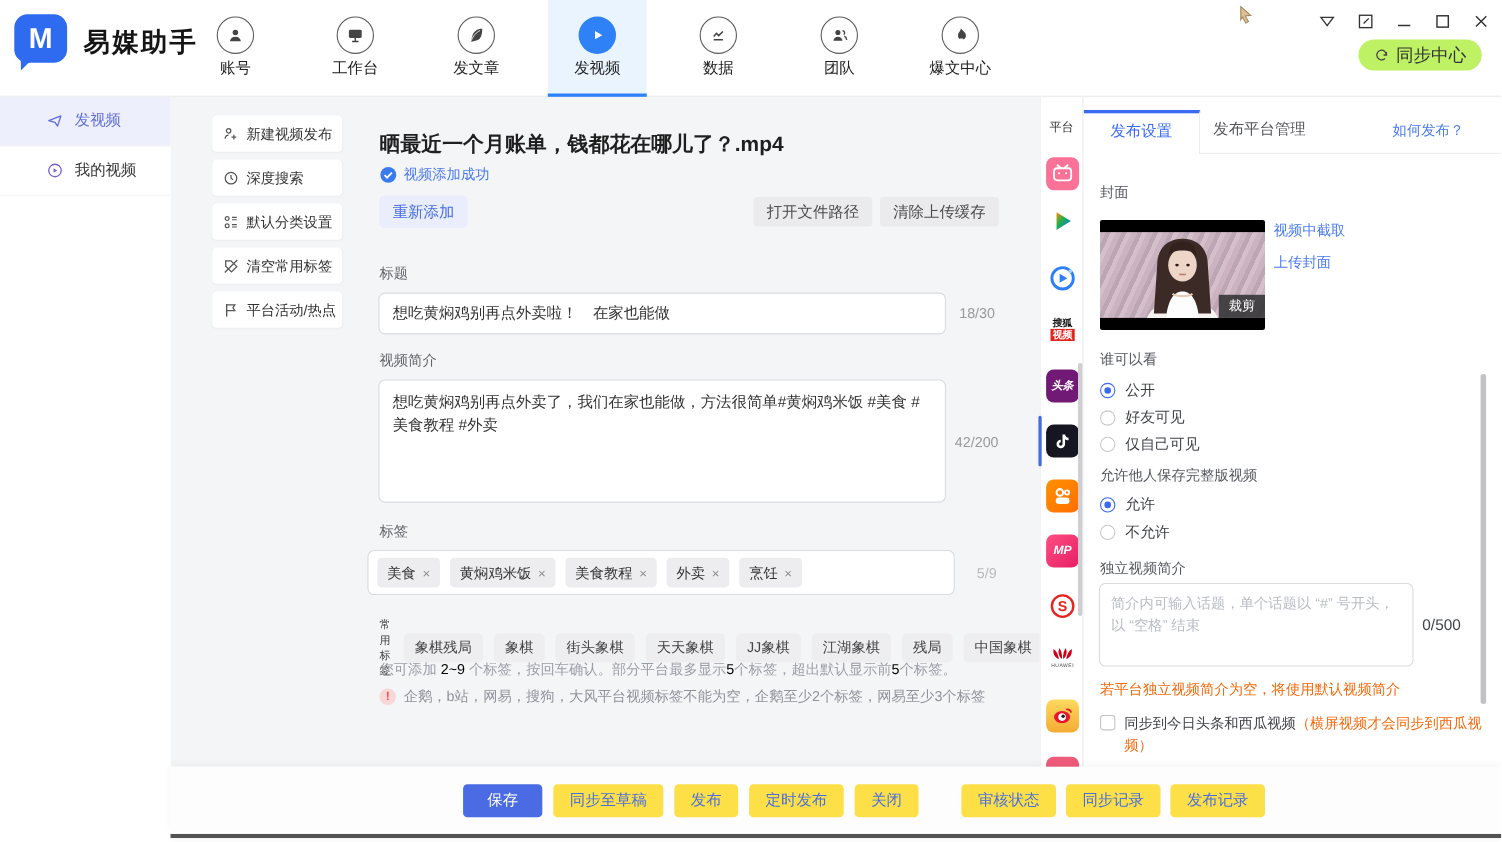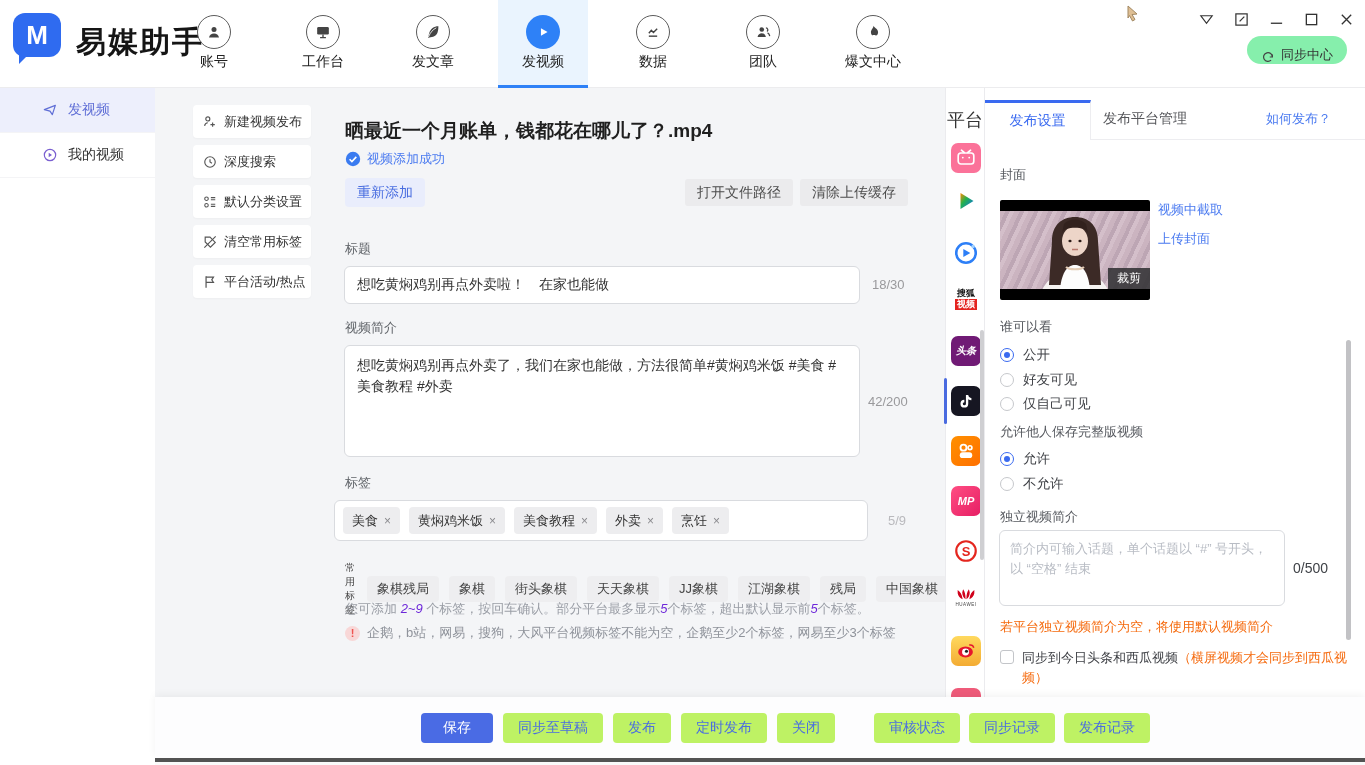--- a/index.html
+++ b/index.html
@@ -5,30 +5,30 @@
   * { margin:0; padding:0; box-sizing:border-box; }
   html,body { width:1365px; height:765px; overflow:hidden; }
   body { font-family:"Liberation Sans","DejaVu Sans",sans-serif; font-size:13px; color:#333; background:#fff; }
   #app { position:relative; width:1365px; height:765px; background:#fff; overflow:hidden; }
 
   
   .header { position:absolute; left:0; top:0; width:1365px; height:88px; background:#fff; border-bottom:1px solid #ececee; z-index:5; }
   .logo { position:absolute; left:13px; top:13px; width:50px; height:48px; }
   .logo-bubble { position:absolute; left:0; top:0; width:48px; height:44px; background:#2f6bf0; border-radius:12px; color:#fff; font-weight:bold; font-size:26px; text-align:center; line-height:44px; }
   .logo-bubble::after { content:""; position:absolute; left:6px; bottom:-7px; border:7px solid transparent; border-top-color:#2f6bf0; border-left-color:#2f6bf0; }
-  .app-name { position:absolute; left:76px; top:22px; font-size:30px; font-weight:bold; color:#151515; letter-spacing:2px; }
+  .app-name { position:absolute; left:76px; top:22px; font-size:24px; font-weight:bold; color:#151515; letter-spacing:2px; }
   .nav-item { position:absolute; top:0; width:90px; height:88px; text-align:center; cursor:pointer; }
   .nav-item .nav-circle { margin:15px auto 4px; width:34px; height:34px; border:1.6px solid #5c5c5c; border-radius:50%; display:flex; align-items:center; justify-content:center; }
   .nav-item .nav-label { font-size:14px; color:#222; }
   .nav-item.active { background:#eaf4fe; border-bottom:3px solid #2e81f7; }
   .nav-item.active .nav-circle { border:none; background:#2e81f7; }
   .nav-item.active .nav-label { color:#222; }
   .win-ctrls { position:absolute; right:10px; top:10px; display:flex; gap:17px; align-items:center; color:#333; }
   .win-btn { width:18px; height:18px; display:flex; align-items:center; justify-content:center; cursor:pointer; }
-  .sync-btn { position:absolute; right:18px; top:36px; height:28px; padding:0 14px; background:#86efac; border-radius:15px; display:flex; align-items:flex-end; gap:6px; font-size:13px; color:#333; cursor:pointer; }
+  .sync-btn { position:absolute; right:18px; top:36px; height:28px; padding:0 14px; background:#bef264; border-radius:15px; display:flex; align-items:center; gap:6px; font-size:16px; color:#333; cursor:pointer; }
   .cursor-ghost { position:absolute; left:1125px; top:5px; opacity:.8; }
 
   
   .sidebar { position:absolute; left:0; top:88px; width:155px; height:677px; background:#fff; z-index:3; }
   .side-item { height:45px; display:flex; align-items:center; gap:10px; padding-left:42px; border-bottom:1px solid #f4f4f6; cursor:pointer; font-size:14px; color:#333; }
   .side-item.active { background:#edeffc; color:#5f6ed6; }
 
   
   .workspace { position:absolute; left:155px; top:88px; width:790px; height:609px; background:#f4f5f7; }
   .tool-btn { position:absolute; left:38px; width:118px; height:33px; background:#fff; border-radius:4px; display:flex; align-items:center; padding-left:10px; gap:7px; font-size:13px; color:#333; cursor:pointer; box-shadow:0 1px 2px rgba(0,0,0,.03); }
@@ -45,27 +45,27 @@
   .inp-title { position:absolute; left:14px; top:178px; width:516px; height:38px; border:1px solid #d9dbdf; border-radius:6px; background:#fff; padding:0 12px; font-size:14px; color:#333; font-family:inherit; outline:none; }
   .cnt { position:absolute; font-size:13px; color:#99999c; }
   .inp-desc { position:absolute; left:14px; top:257px; width:516px; height:112px; border:1px solid #d9dbdf; border-radius:6px; background:#fff; padding:9px 12px; font-size:14px; color:#333; font-family:inherit; outline:none; resize:none; line-height:1.5; }
   .tags-box { position:absolute; left:4px; top:412px; width:534px; height:41px; border:1px solid #d9dbdf; border-radius:6px; background:#fff; display:flex; align-items:center; gap:9px; padding:0 8px; }
   .chip { height:27px; background:#ededef; border-radius:4px; display:flex; align-items:center; gap:6px; padding:0 9px; font-size:13px; color:#333; }
   .chip .x { color:#8a8a8e; font-size:12px; cursor:pointer; }
   .common-row { position:absolute; left:15px; top:473px; display:flex; align-items:center; gap:10px; }
   .common-label { font-size:10px; color:#404040; margin-right:2px; }
   .common-chip { height:26px; background:#eeeef0; border-radius:4px; line-height:26px; padding:0 10px; font-size:13px; color:#444; cursor:pointer; white-space:nowrap; }
   .hint1 { position:absolute; left:15px; top:512px; font-size:13px; color:#9a9ea6; }
-  .hint1 .b { color:#6d28d9;font-style:italic; }
+  .hint1 .b { color:#000000; }
   .hint2 { position:absolute; left:15px; top:536px; font-size:13px; color:#8f939b; display:flex; align-items:center; gap:7px; }
   .excl { width:15px; height:15px; border-radius:50%; background:#f8d7d7; color:#ef5350; font-weight:bold; font-size:11px; text-align:center; line-height:15px; }
 
   
   .pstrip { position:absolute; left:945px; top:88px; width:40px; height:609px; background:#fff; border-left:1px solid #ebebee; border-right:1px solid #ebebee; z-index:2; }
-  .pstrip-title { position:absolute; left:0; top:20px; width:100%; text-align:center; font-size:18px; color:#333; }
+  .pstrip-title { position:absolute; left:0; top:20px; width:100%; text-align:center; font-size:11px; color:#333; }
   .picon { position:absolute; left:5px; width:30px; height:30px; border-radius:7px; display:flex; align-items:center; justify-content:center; overflow:hidden; cursor:pointer; }
   .sel-bar { position:absolute; left:-2px; top:290px; width:3px; height:46px; background:#4a6be0; border-radius:2px; }
   .pstrip-scroll { position:absolute; right:0px; top:242px; width:4px; height:230px; background:#cfcfd2; border-radius:2px; }
 
   
   .panel { position:absolute; left:985px; top:88px; width:380px; height:609px; background:#fff; }
   .tabs { position:absolute; left:0; top:12px; width:380px; height:40px; border-bottom:1px solid #ededf0;font-family:Liberation Serif, serif; }
   .tab1 { position:absolute; left:0; top:0; width:106px; height:40px; border-top:3px solid #3a6af0; border-right:1px solid #ededf0; color:#3a6af0; font-size:14px; text-align:center; line-height:36px; cursor:pointer; background:#fff; }
   .tab2 { position:absolute; left:118px; top:0; height:40px; color:#55565a; font-size:14px; line-height:38px; cursor:pointer; }
   .howto { position:absolute; right:34px; top:0; height:40px; line-height:38px; color:#4a7af0; font-size:13px; cursor:pointer; }
@@ -83,21 +83,21 @@
   .indep-ta::placeholder { color:#b8bcc4; }
   .indep-cnt { position:absolute; left:308px; top:472px; font-size:14px; color:#3f4247; }
   .orange-note { position:absolute; left:15px; top:530px; font-size:13px; color:#f5690c; }
   .sync-check { position:absolute; left:15px; top:560px; display:flex; align-items:flex-start; gap:8px; font-size:13px; color:#3d3f44; cursor:pointer; width:356px; line-height:1.5; }
   .checkbox { width:14px; height:14px; border:1px solid #c3c5c9; border-radius:3px; background:#fff; flex:none; margin-top:2px; }
   .orange { color:#f5690c; }
   .panel-scroll { position:absolute; left:1346px; top:340px; width:5px; height:300px; background:#c2c2c5; border-radius:3px; z-index:6; }
 
   
   .footer { position:absolute; left:155px; top:697px; width:1210px; height:61px; background:#fdfdfe; box-shadow:0 -2px 8px rgba(0,0,0,.05); z-index:4; }
-  .fbtn { height:30px; border:none; border-radius:4px; font-size:14px; font-family:inherit; cursor:pointer; padding:0 15px; background:#bef264; color:#4a6ee0; }
+  .fbtn { height:30px; border:none; border-radius:4px; font-size:14px; font-family:inherit; cursor:pointer; padding:0 15px; background:#fde047; color:#4a6ee0; }
   .fbtn.primary { background:#4a6be4; color:#fff; padding:0 22px; }
   .fgroup-left { position:absolute; left:266px; top:16px; display:flex; gap:10px; }
   .fgroup-right { position:absolute; left:719px; top:16px; display:flex; gap:9px; }
   .win-bottom { position:absolute; left:0; top:758px; width:1365px; height:4px; background:#545454; }
   .win-bottom2 { position:absolute; left:0; top:762px; width:1365px; height:3px; background:#fafafa; }
 
   svg { display:block; }
 </style>
 </head>
 <body>

